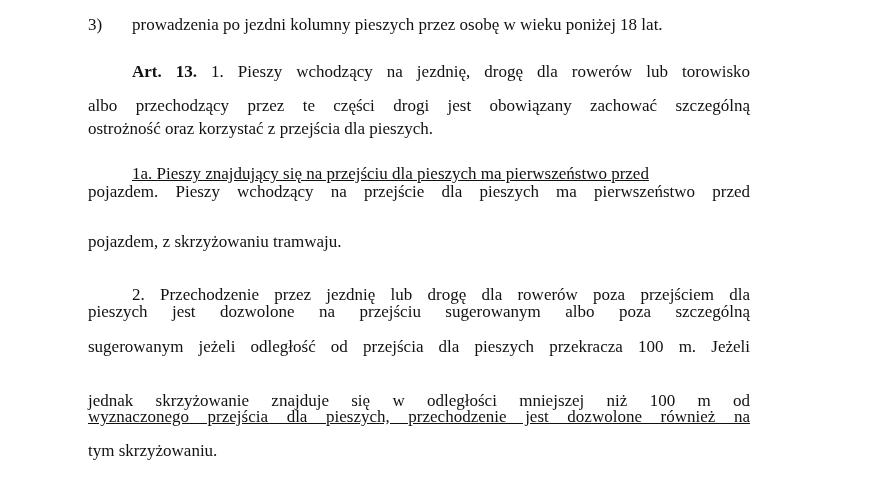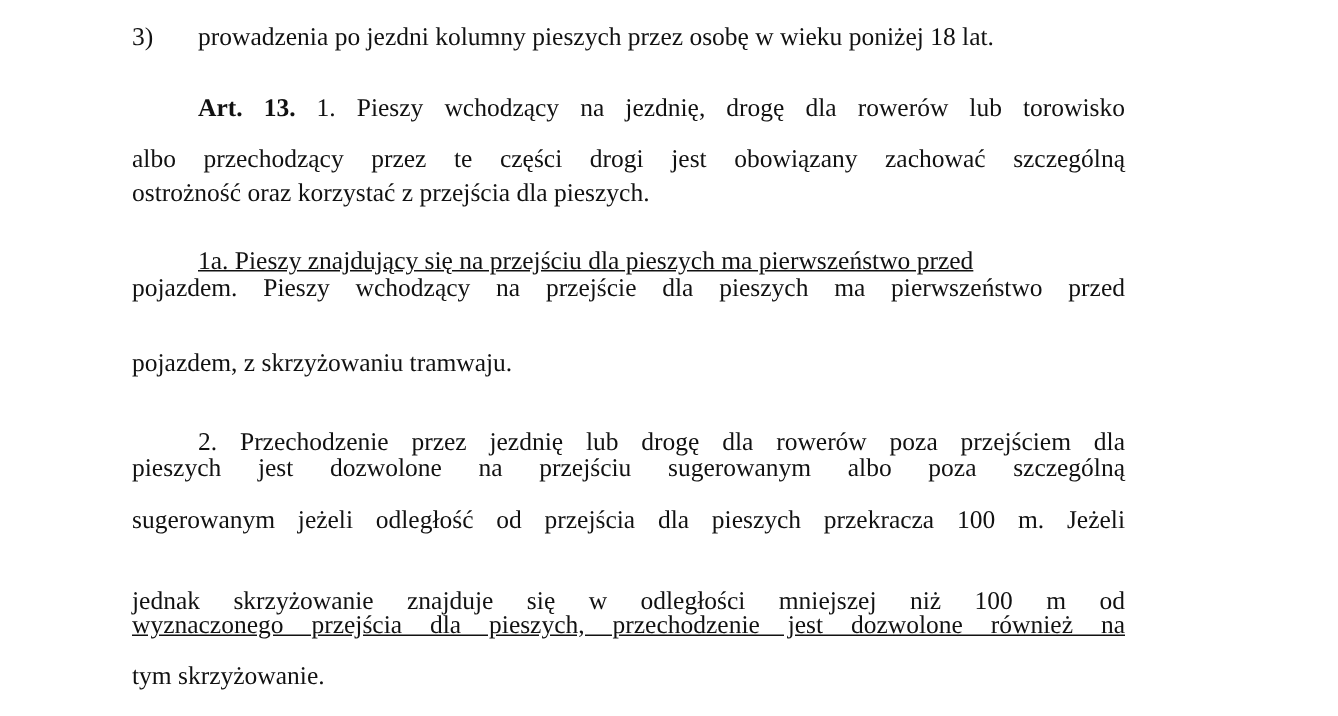--- a/index.html
+++ b/index.html
@@ -36,15 +36,15 @@
 
     <div class="line indent" style="top:163px;text-decoration:underline;">1a. Pieszy znajdujący się na przejściu dla pieszych ma pierwszeństwo przed</div>
     <div class="line justify" style="top:181px;">pojazdem. Pieszy wchodzący na przejście dla pieszych ma pierwszeństwo przed</div>
     <div class="line" style="top:231px;">pojazdem, z skrzyżowaniu tramwaju.</div>
 
     <div class="line justify indent" style="top:284px;">2. Przechodzenie przez jezdnię lub drogę dla rowerów poza przejściem dla</div>
     <div class="line justify" style="top:301px;">pieszych jest dozwolone na przejściu sugerowanym albo poza szczególną</div>
     <div class="line justify" style="top:336px;">sugerowanym jeżeli odległość od przejścia dla pieszych przekracza 100 m. Jeżeli</div>
     <div class="line justify" style="top:371px;margin-top:19px;">jednak skrzyżowanie znajduje się w odległości mniejszej niż 100 m od</div>
     <div class="line justify" style="top:406px;text-decoration:underline;">wyznaczonego przejścia dla pieszych, przechodzenie jest dozwolone również na</div>
-    <div class="line" style="top:440px;">tym skrzyżowanie.</div>
+    <div class="line" style="top:440px;">tym skrzyżowaniu.</div>
   </div>
 </div>
 
 </body></html>

